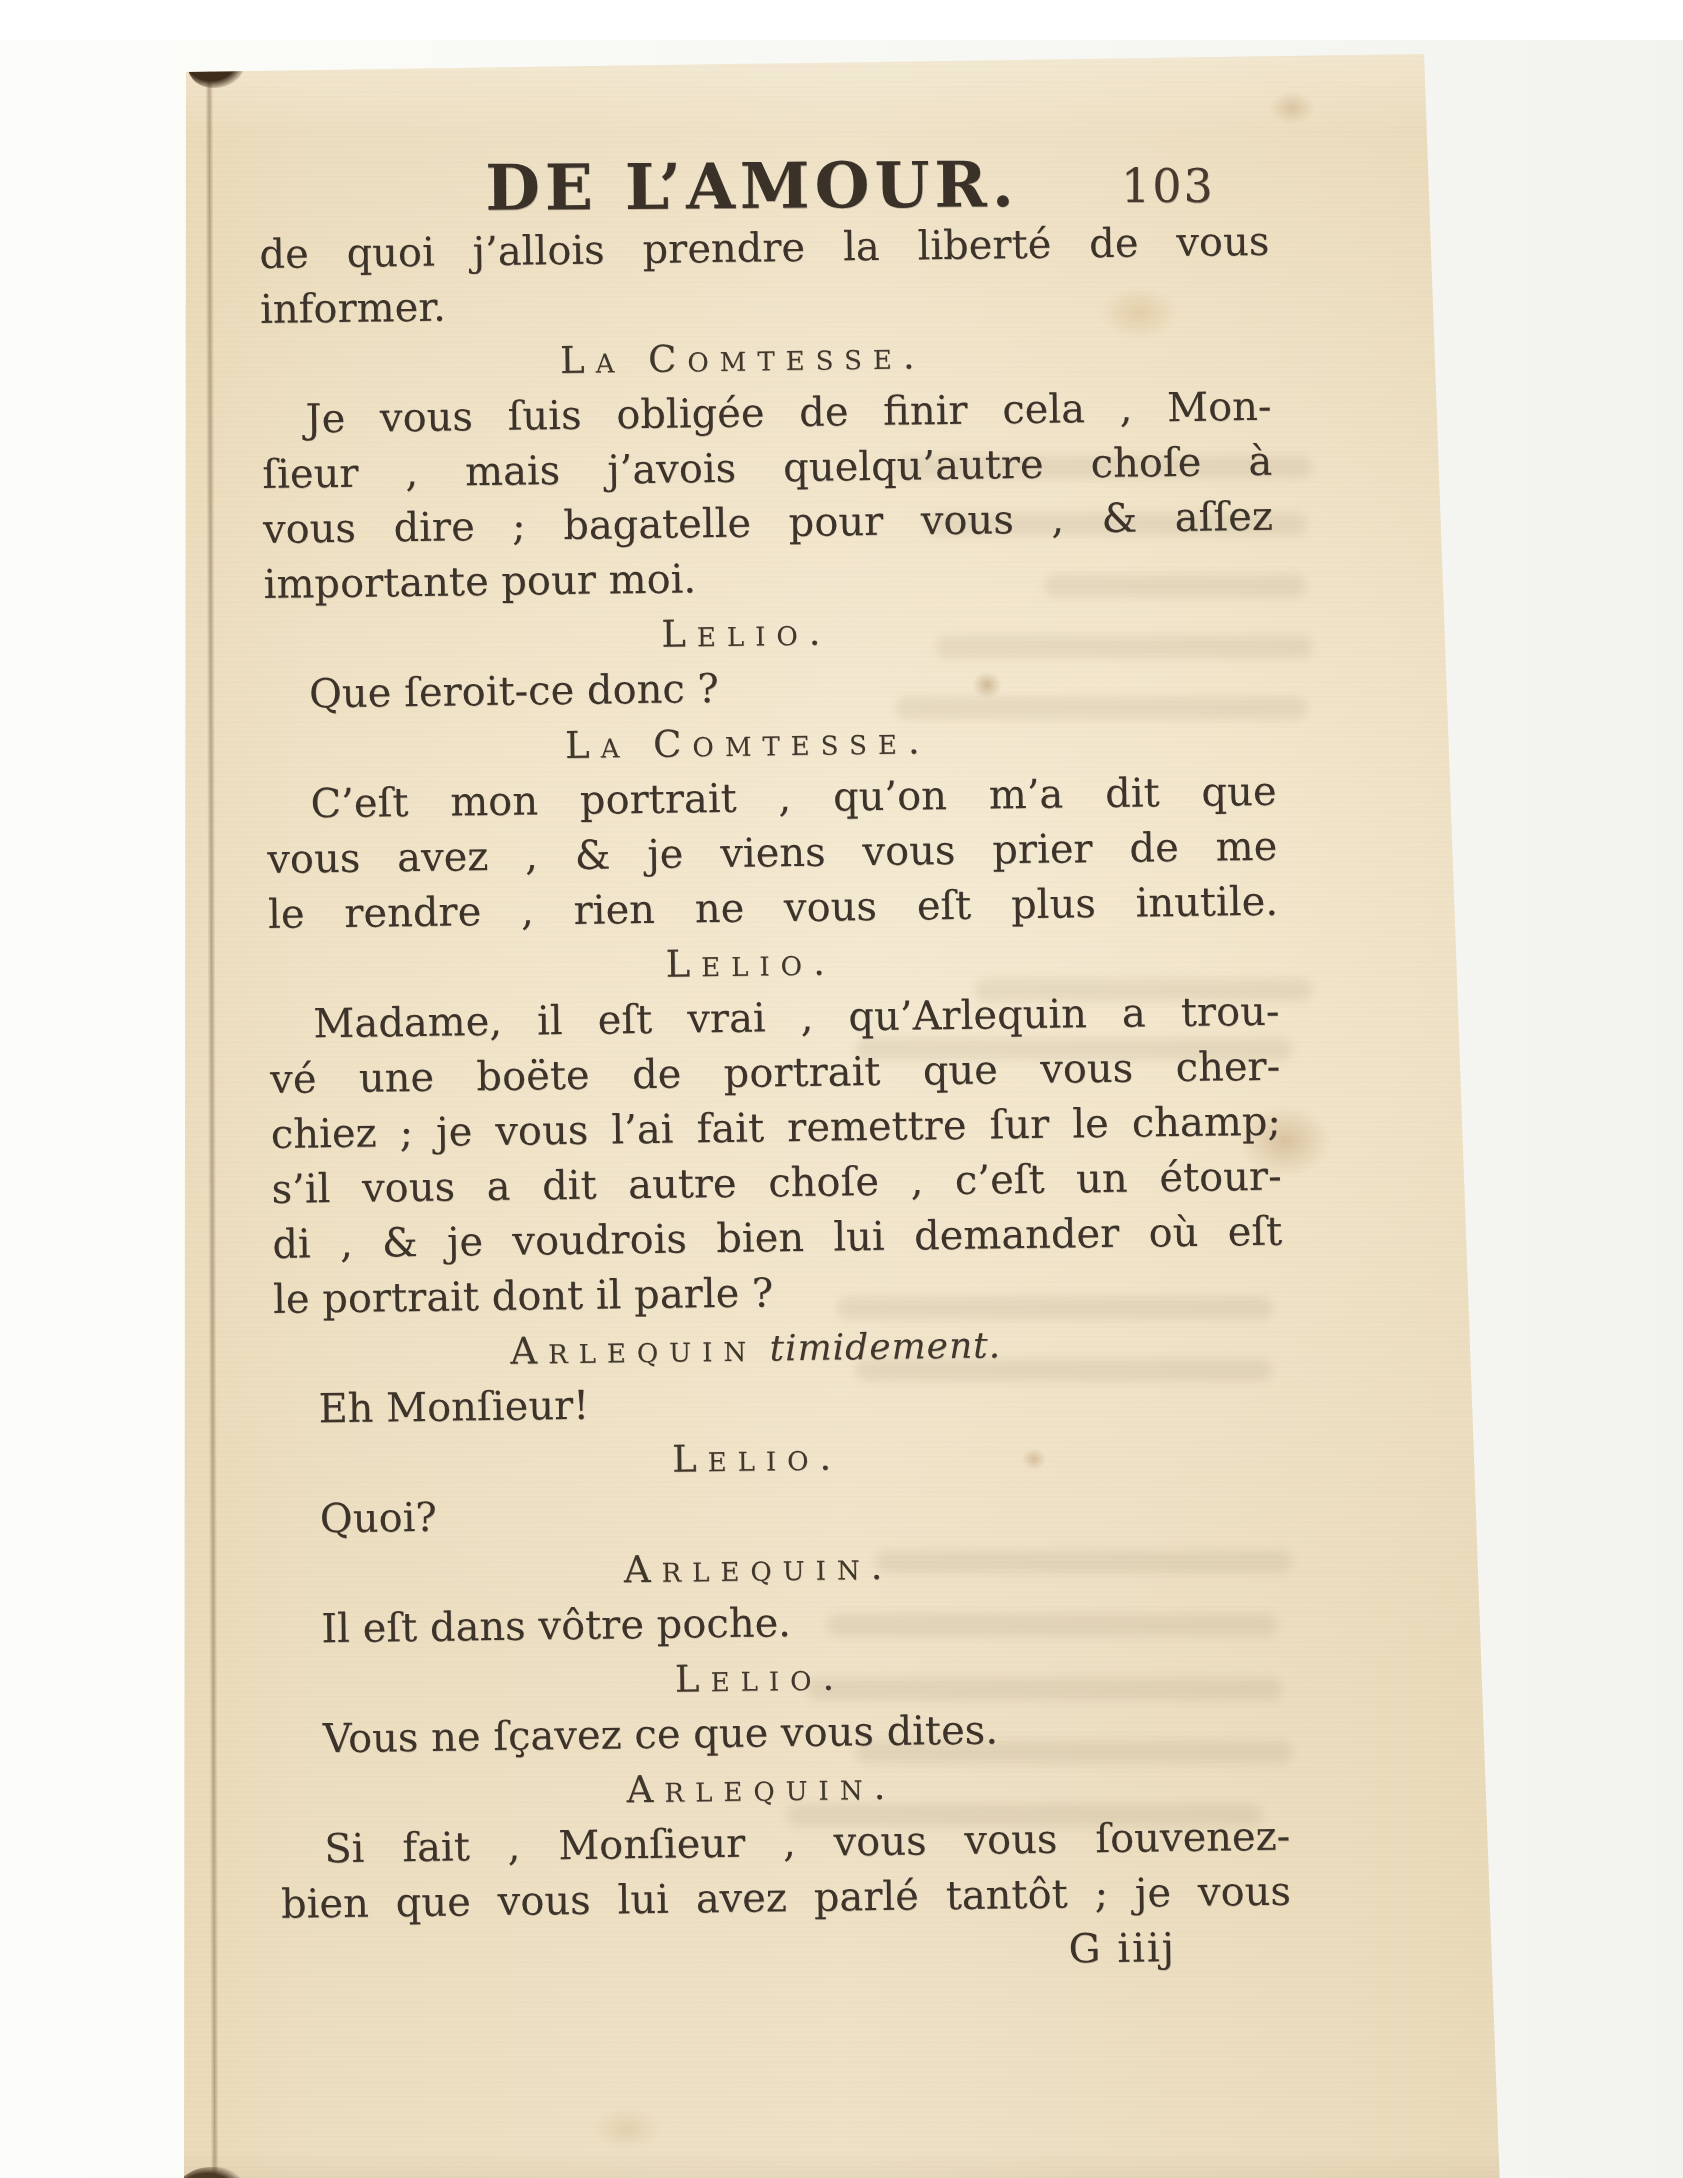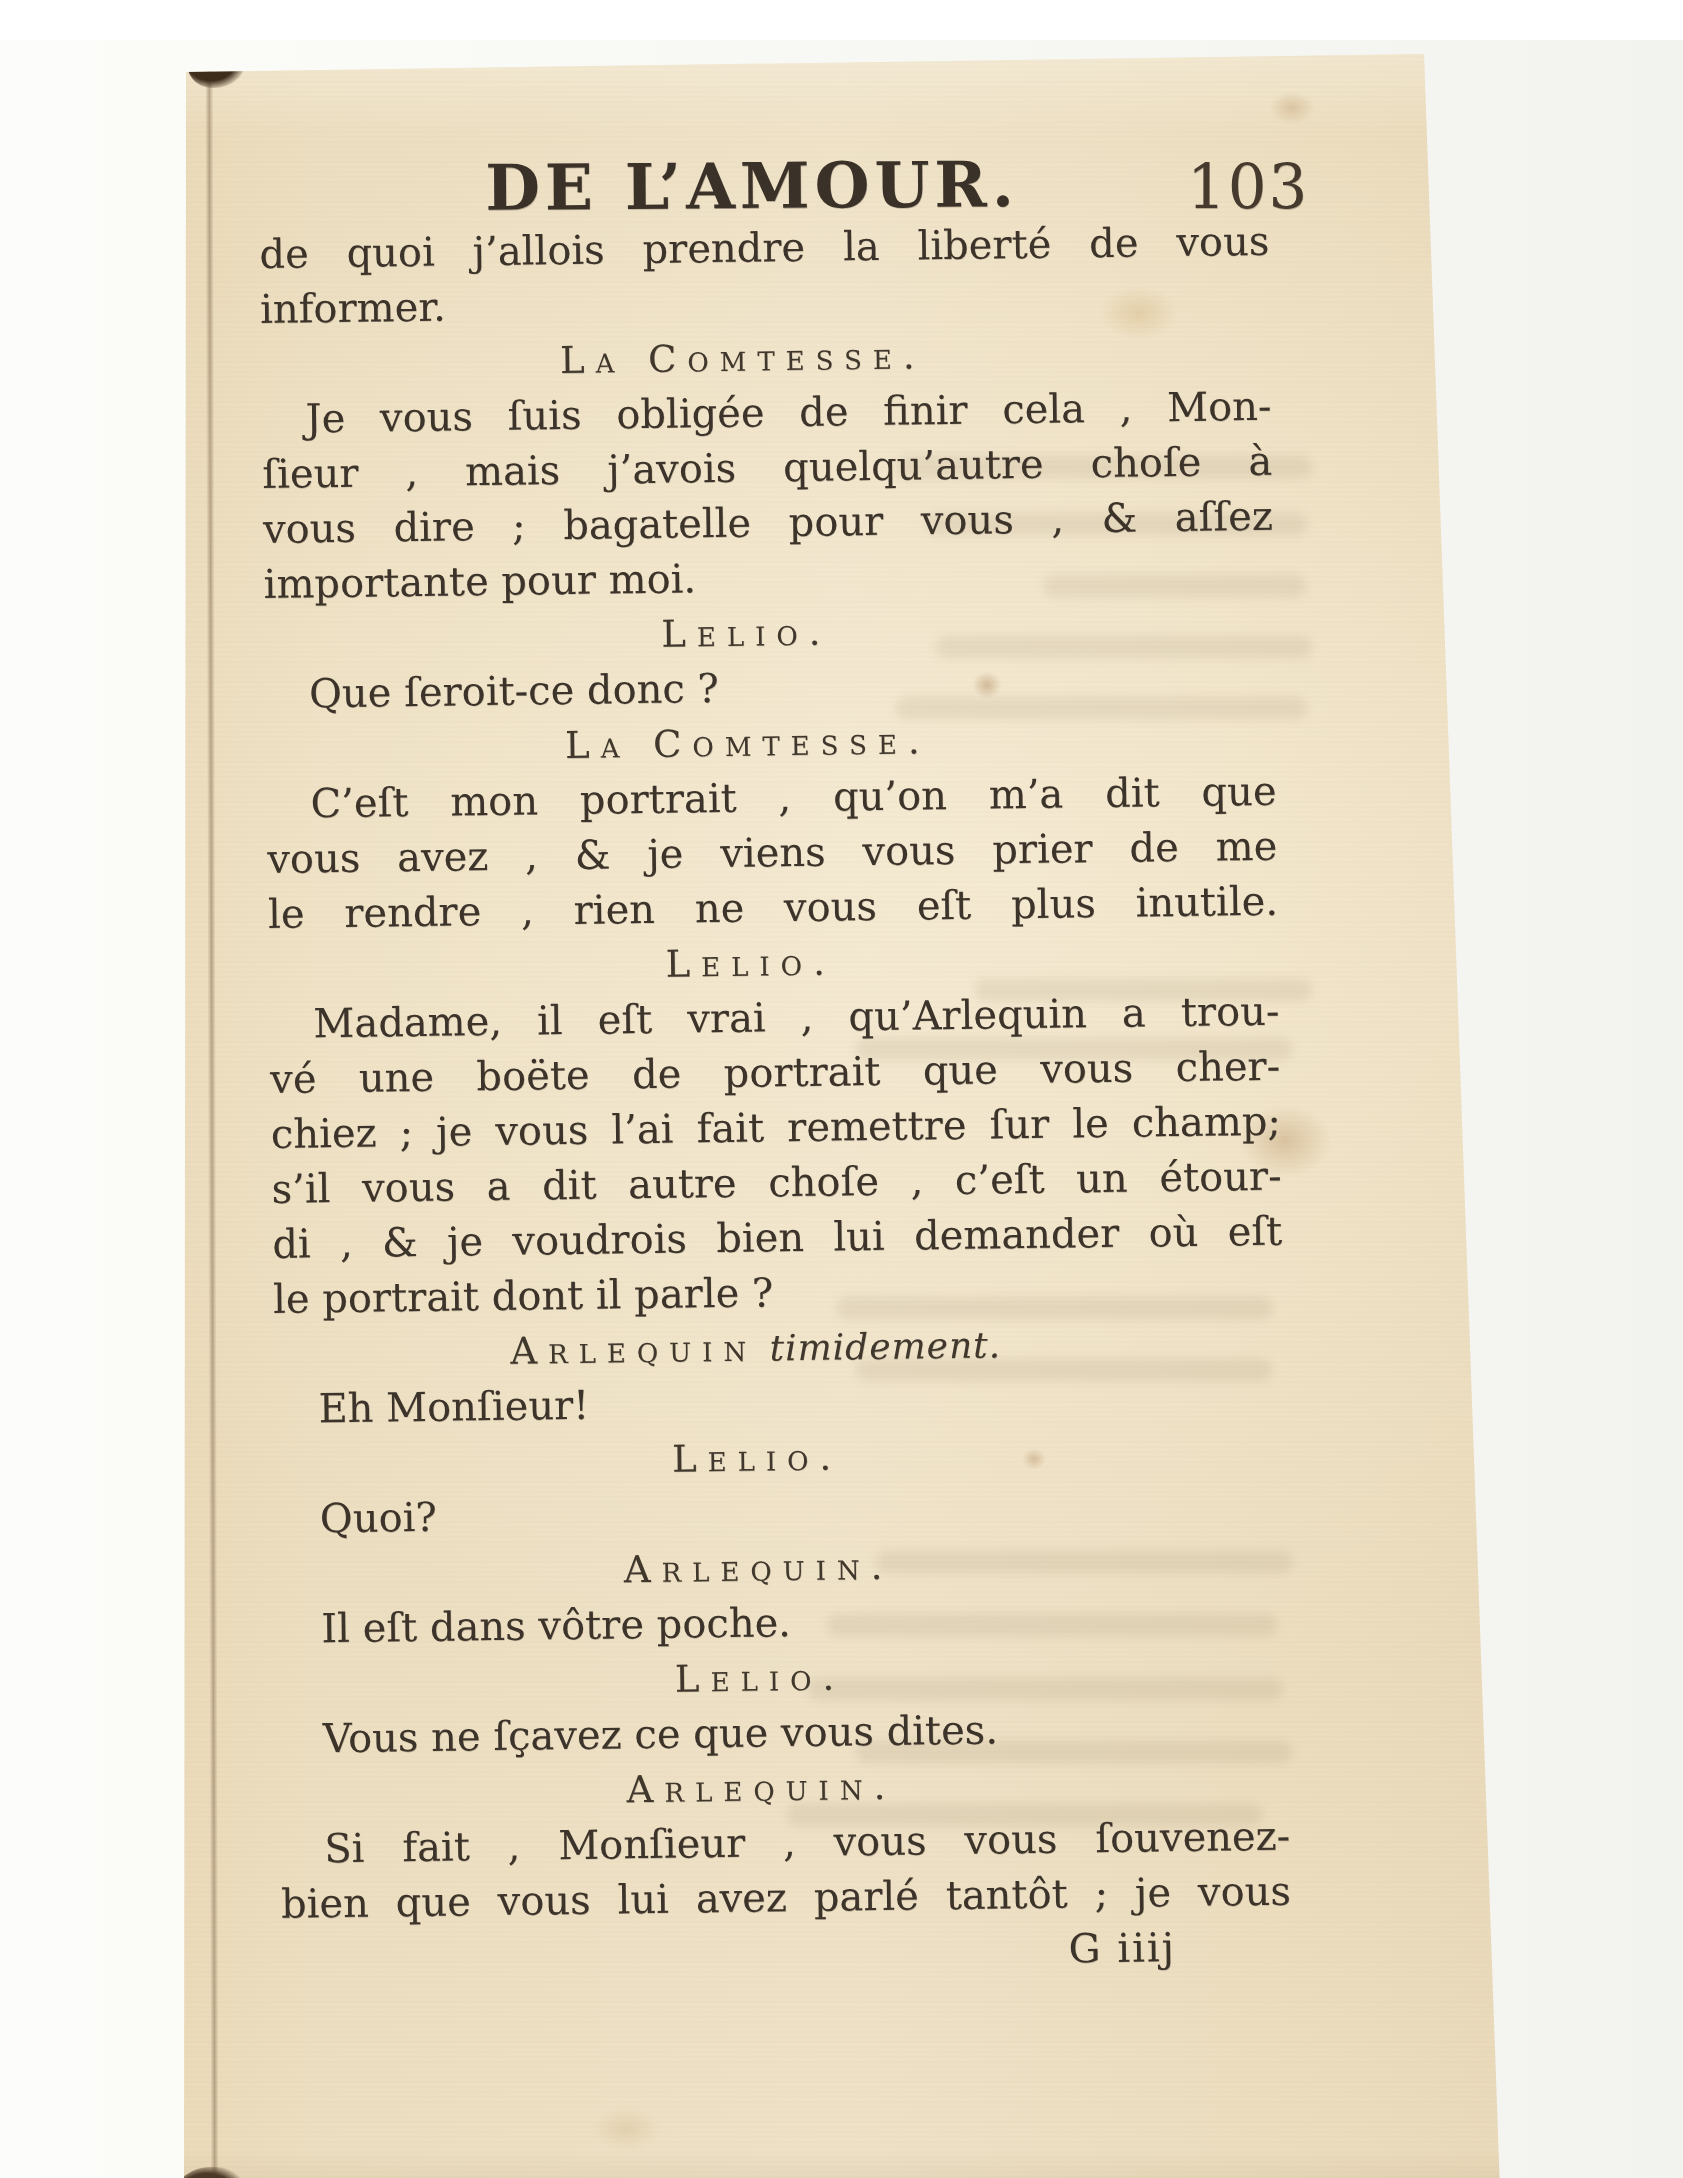--- a/index.html
+++ b/index.html
@@ -31,22 +31,22 @@
   .stain-bottom{left:176px;top:2127px;width:69px;height:53px;
     background:radial-gradient(ellipse at 45% 55%, #4c3926 0 55%, rgba(76,57,38,0) 78%);}
   .fox{position:absolute;border-radius:50%;}
   .bt{position:absolute;height:22px;border-radius:11px;background:rgba(122,98,64,.10);filter:blur(5px);}
   .header{
     position:absolute;left:465px;top:111px;width:574px;height:71px;line-height:71px;
     font-size:63px;font-weight:bold;letter-spacing:5px;color:#3a3128;text-align:center;
     transform:rotate(-0.4deg);text-shadow:0.5px 0.8px 0 rgba(58,48,38,.3);
   }
   .pagenum{
-    position:absolute;left:1187px;top:117px;width:119px;height:59px;line-height:59px;
-    font-size:61px;color:#453a2d;letter-spacing:2px;text-shadow:0.4px 0.6px 0 rgba(58,48,38,.3);
+    position:absolute;left:1121px;top:117px;width:119px;height:59px;line-height:59px;
+    font-size:46px;color:#453a2d;letter-spacing:2px;text-shadow:0.4px 0.6px 0 rgba(58,48,38,.3);
   }
   .text-col{
     position:absolute;left:259px;top:187px;width:1010px;
     transform:rotate(-0.75deg);transform-origin:0 0;
     color:#3c332a;font-size:40px;
     text-shadow:0.4px 0.6px 0 rgba(60,48,36,.28);
   }
   .l{height:55px;line-height:55px;white-space:nowrap;}
   .j{text-align:justify;text-align-last:justify;white-space:normal;}
   .in{text-indent:44px;}

